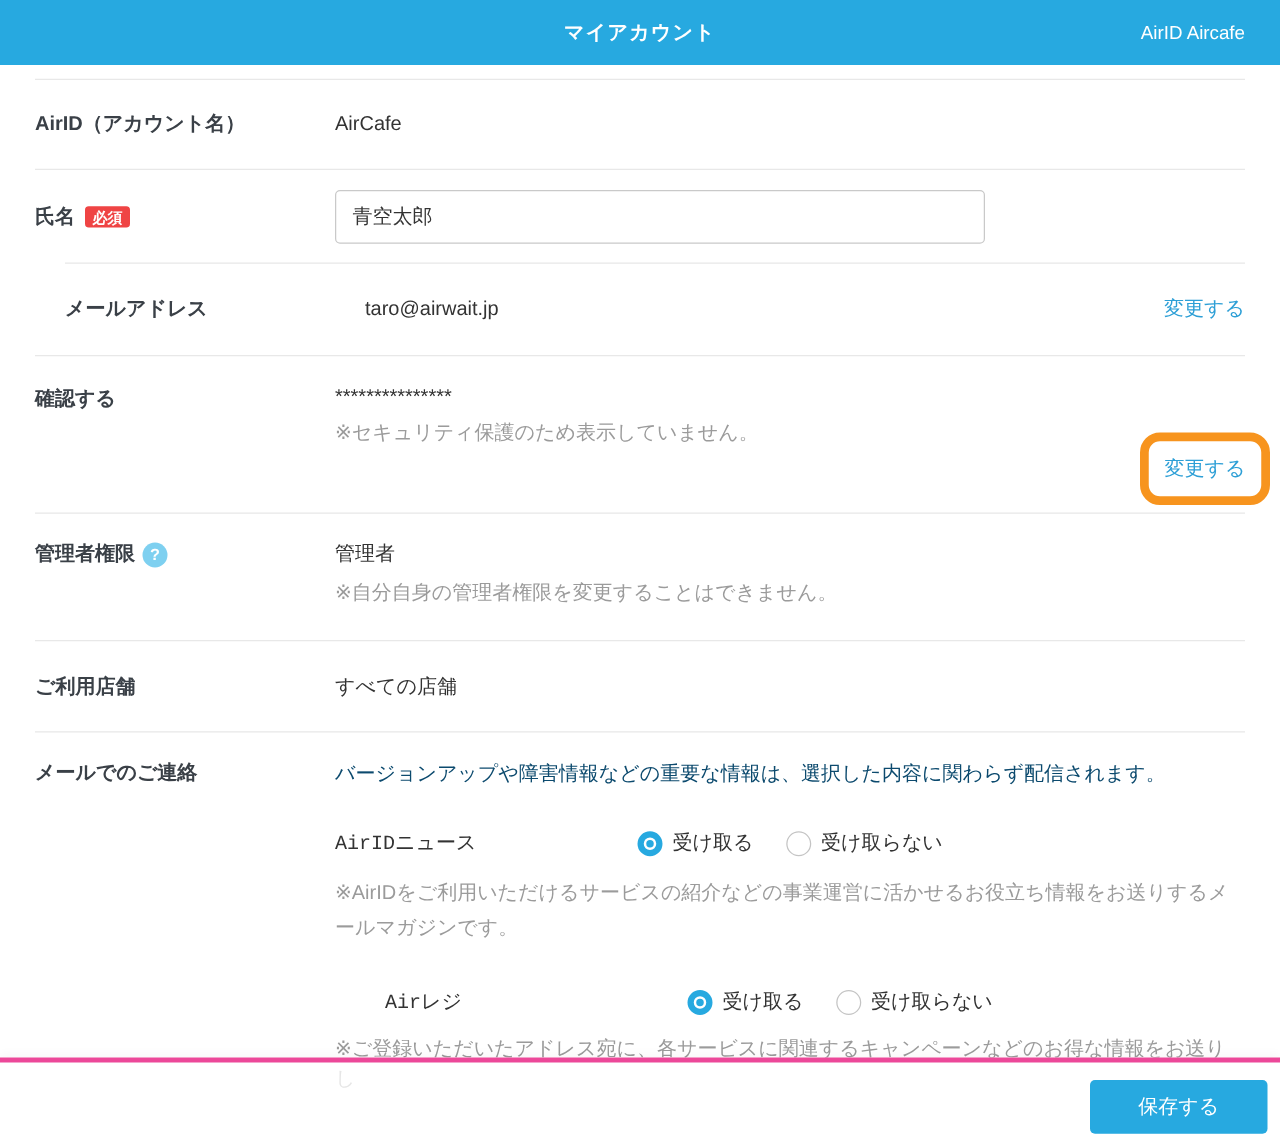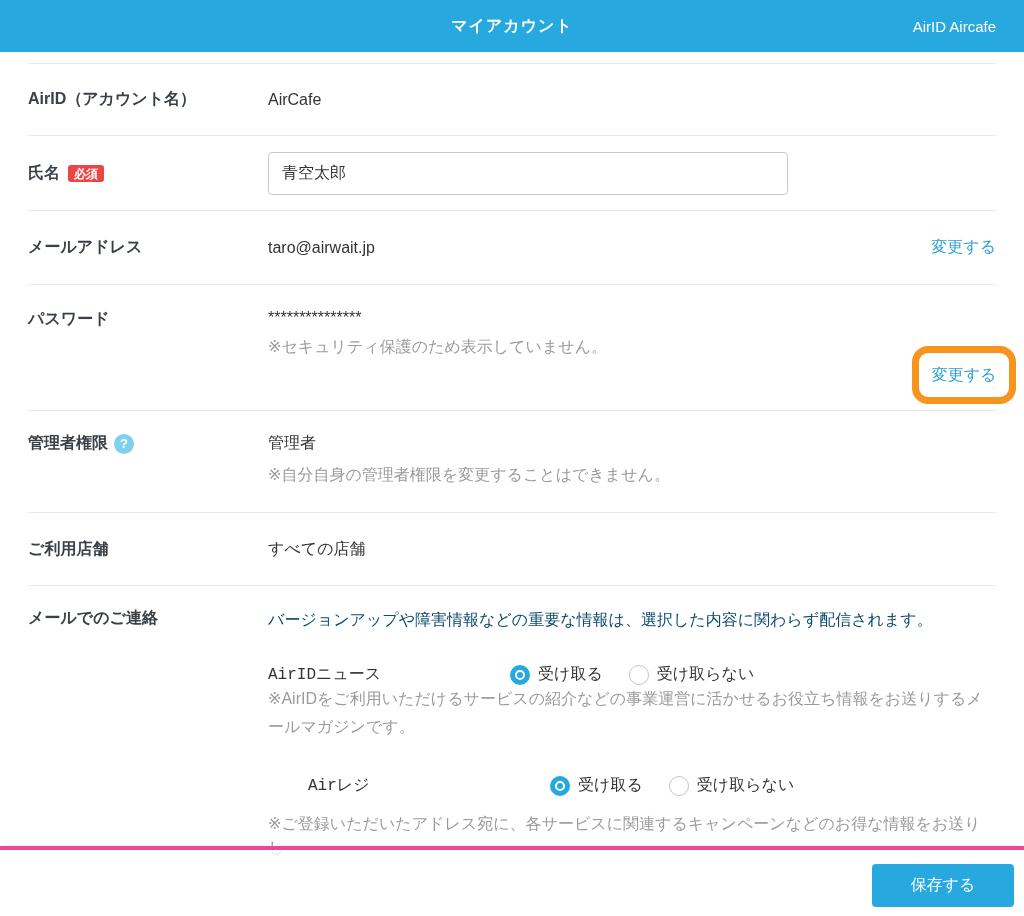--- a/index.html
+++ b/index.html
@@ -16,21 +16,21 @@
   .content { margin: 0 28px; padding-top: 11px; position: relative; }
   .row { display: flex; border-top: 1px solid #e8e8e8; align-items: center; position: relative; }
   .row.top-align { align-items: flex-start; }
   .label-col { width: 240px; flex-shrink: 0; font-size: 16px; font-weight: bold; color: #3a4047; display: flex; align-items: center; }
   .value-col { flex: 1; font-size: 16px; color: #333; min-width: 0; }
   .note { color: #9b9b9b; font-size: 16px; line-height: 24px; }
   .link { color: #2D9FD6; font-size: 16px; text-decoration: none; cursor: pointer; white-space: nowrap; }
 
   .row-airid { height: 72px; }
   .row-name { height: 75px; }
-  .row-email { height: 74px; }
+  .row-email { height: 74px; margin-left: 24px; }
   .row-password { height: 126px; padding-top: 24px; }
   .row-2fa { height: 73px; }
   .row-admin { height: 102px; padding-top: 22px; }
   .row-stores { height: 73px; }
   .row-mail { padding-top: 22px; border-bottom: none; }
 
   .badge-required { display: inline-block; background: #ef4444; color: #fff; font-size: 12px; font-weight: bold; border-radius: 3px; padding: 3px 6px 2px; margin-left: 8px; line-height: 1; }
   .text-input { width: 520px; height: 43px; border: 1px solid #c9c9c9; border-radius: 4px; font-size: 16px; padding: 0 13px; color: #333; font-family: inherit; background:#fff; }
   .right-action { margin-left: auto; }
 
@@ -44,21 +44,21 @@
   .sub-row { display: flex; align-items: center; margin-top: 32px; }
   .sub-row-2 { margin-top: 34px; margin-left: 40px; }
   .sub-name { width: 242px; flex-shrink: 0; font-size: 16px; color: #333; font-family: Liberation Mono, monospace; }
   .radio-group { display: flex; align-items: center; }
   .radio-opt { display: flex; align-items: center; margin-right: 26px; cursor: pointer; }
   .radio { width: 20px; height: 20px; border-radius: 50%; flex-shrink: 0; background: #fff; }
   .radio.on { border: 5px solid #27A9E0; position: relative; }
   .radio.on::after { content: ""; position: absolute; left: 2px; top: 2px; width: 6px; height: 6px; border-radius: 50%; background: #27A9E0; }
   .radio.off { border: 1px solid #c4c4c4; }
   .radio-label { font-size: 16px; color: #333; margin-left: 8px; }
-  .group-note { margin-top: 0; line-height: 28px; }
+  .group-note { margin-top: 16px; line-height: 28px; }
   .group-note-2 { margin-top: 16px; }
 
   
   .footer { position: absolute; left: 0; right: 0; bottom: 0; height: 70px; background: rgba(255,255,255,0.75); border-top: 4px solid #ec4899; box-shadow: 0 -3px 8px rgba(0,0,0,0.03); }
   .save-btn { position: absolute; right: 10px; top: 14px; width: 142px; height: 43px; background: #27A9E0; border: none; border-radius: 4px; color: #fff; font-size: 16px; font-family: inherit; cursor: pointer; }
 </style>
 </head>
 <body>
 
 <div class="page">
@@ -85,21 +85,21 @@
       </div>
     </div>
 
     <div class="row row-email">
       <div class="label-col">メールアドレス</div>
       <div class="value-col">taro@airwait.jp</div>
       <a class="link right-action">変更する</a>
     </div>
 
     <div class="row row-password top-align">
-      <div class="label-col">パスワード</div>
+      <div class="label-col">確認する</div>
       <div class="value-col">
         <div>***************</div>
         <div class="note pw-note">※セキュリティ保護のため表示していません。</div>
       </div>
       <div class="callout">
         <a class="link">変更する</a>
       </div>
     </div>
 
 

